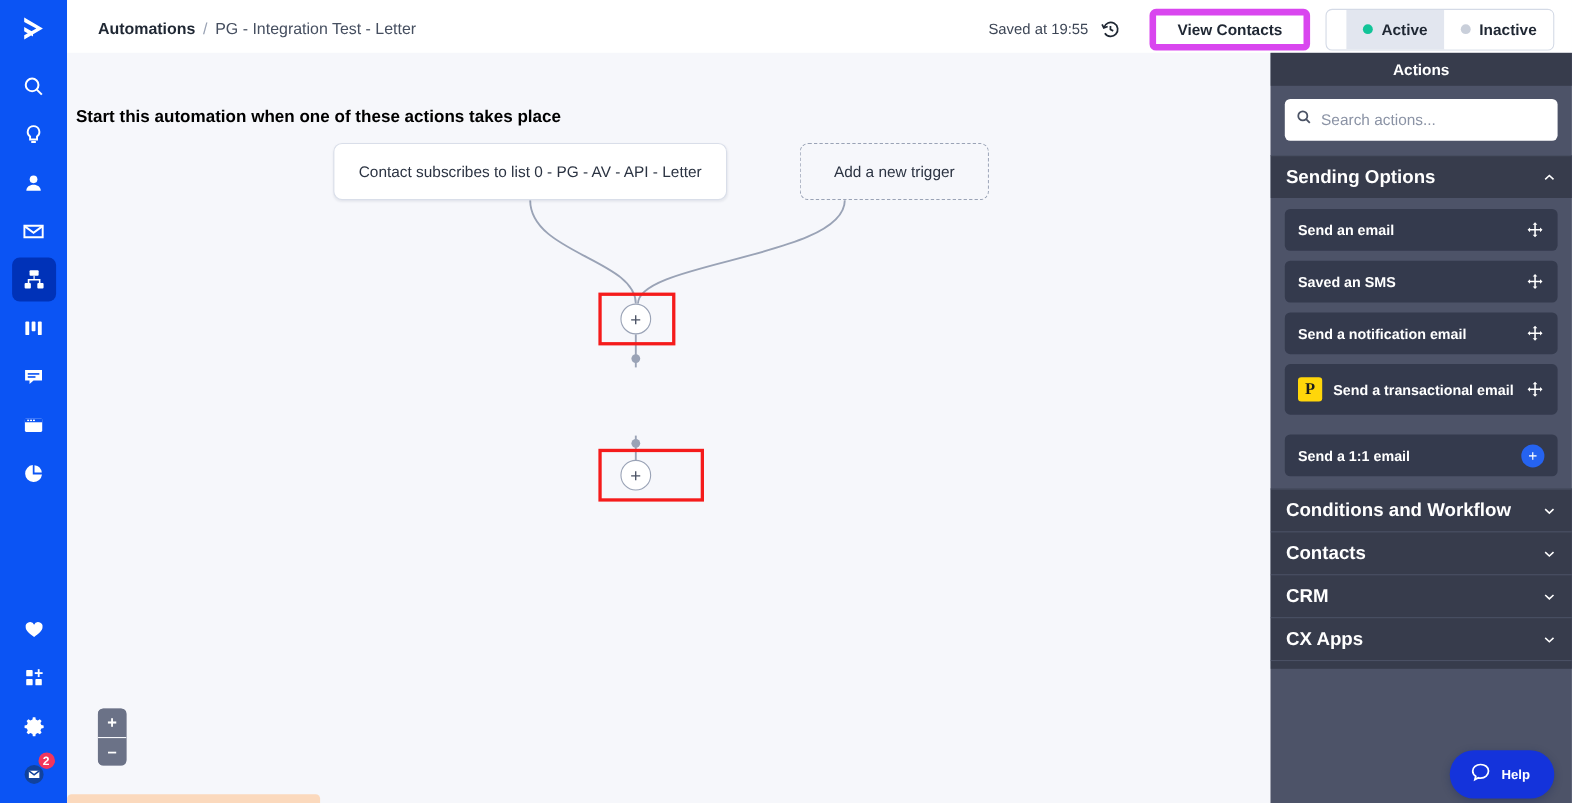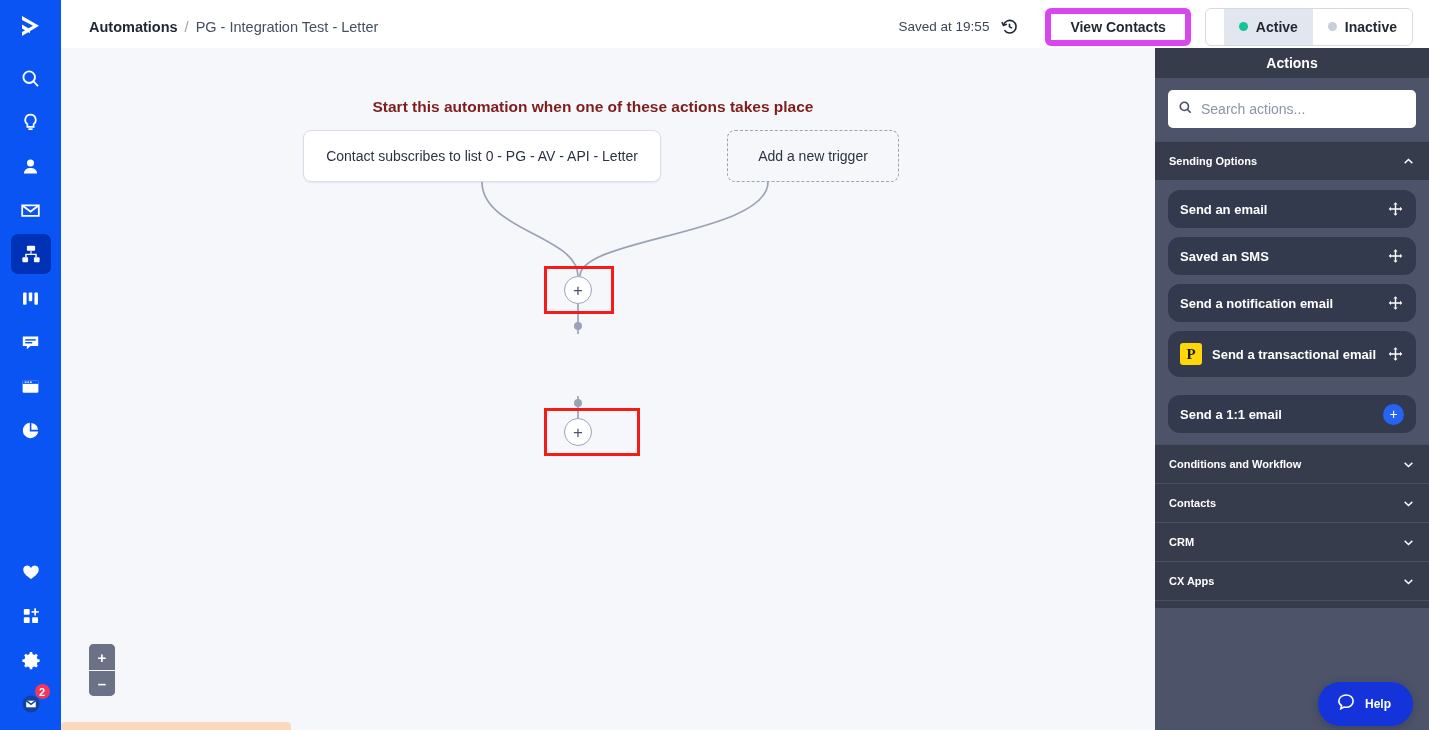--- a/index.html
+++ b/index.html
@@ -78,22 +78,22 @@
   .status-dot { width: 9px; height: 9px; border-radius: 50%; margin-right: 8px; }
   .dot-active { background: #12c498; }
   .dot-inactive { background: #c9cfda; }
 
   
   #canvas {
     position: absolute; left: 61px; top: 48px; width: 1094px; height: 682px;
     background: #f6f7fb; overflow: hidden;
   }
   #flow-title {
-    position: absolute; left: 15px; top: 50px; width: 1034px;
-    text-align: center; font-size: 15.5px; font-weight: bold; color: #7f1d1d;
+    position: absolute; left: 8px; top: 50px; width: 1034px;
+    text-align: left; font-size: 15.5px; font-weight: bold; color: #000000;
   }
   .node {
     position: absolute; background: #fff; border: 1px solid #d9dee9;
     border-radius: 8px; box-shadow: 0 1px 2px rgba(30,40,70,.07);
     display: flex; align-items: center; justify-content: center;
     font-size: 14px; color: #2b3342; cursor: pointer;
   }
   #trigger-node { left: 242px; top: 82px; width: 358px; height: 52px; }
   #add-trigger-node {
     left: 621px; top: 82px; width: 172px; height: 52px;
@@ -153,27 +153,27 @@
   #search-box svg { flex: 0 0 auto; }
   #search-input {
     border: none; outline: none; margin-left: 8px; width: 100%;
     font-size: 14px; color: #be185d; font-family: "Liberation Sans", sans-serif;
     background: transparent;
   }
   #search-input::placeholder { color: #8b93a5; }
   .sect-head {
     height: 39px; background: #373c4c; color: #fff;
     display: flex; align-items: center; padding: 0 14px;
-    font-size: 11px; font-weight: bold; cursor: pointer;
+    font-size: 17px; font-weight: bold; cursor: pointer;
     border-top: 1px solid #4a5064;
   }
   .sect-head .chev { margin-left: auto; display: flex; }
   .sect-body { padding: 10px 13px 2px 13px; }
   .act-card {
-    height: 38px; background: #343a4d; border-radius: 12px;
+    height: 38px; background: #343a4d; border-radius: 5px;
     display: flex; align-items: center; padding: 0 12px;
     margin-bottom: 9px; cursor: pointer;
   }
   .act-card .act-label { color: #fff; font-size: 13px; font-weight: bold; }
   .act-card .act-badge {
     width: 22px; height: 22px; background: #ffd60a; color: #1c1c1c;
     font-size: 15px; font-weight: bold; border-radius: 3px;
     display: flex; align-items: center; justify-content: center;
     margin-right: 10px; font-family: "Liberation Serif", serif;
   }

